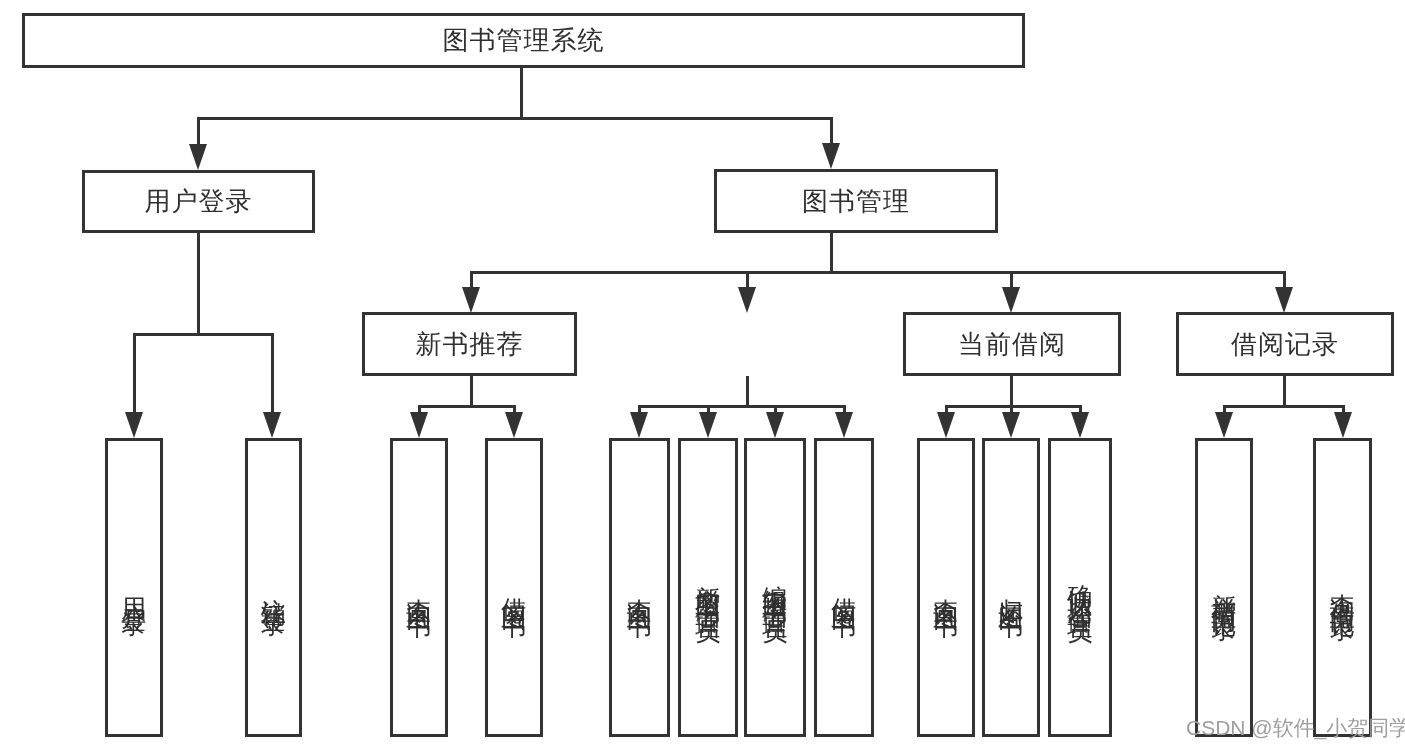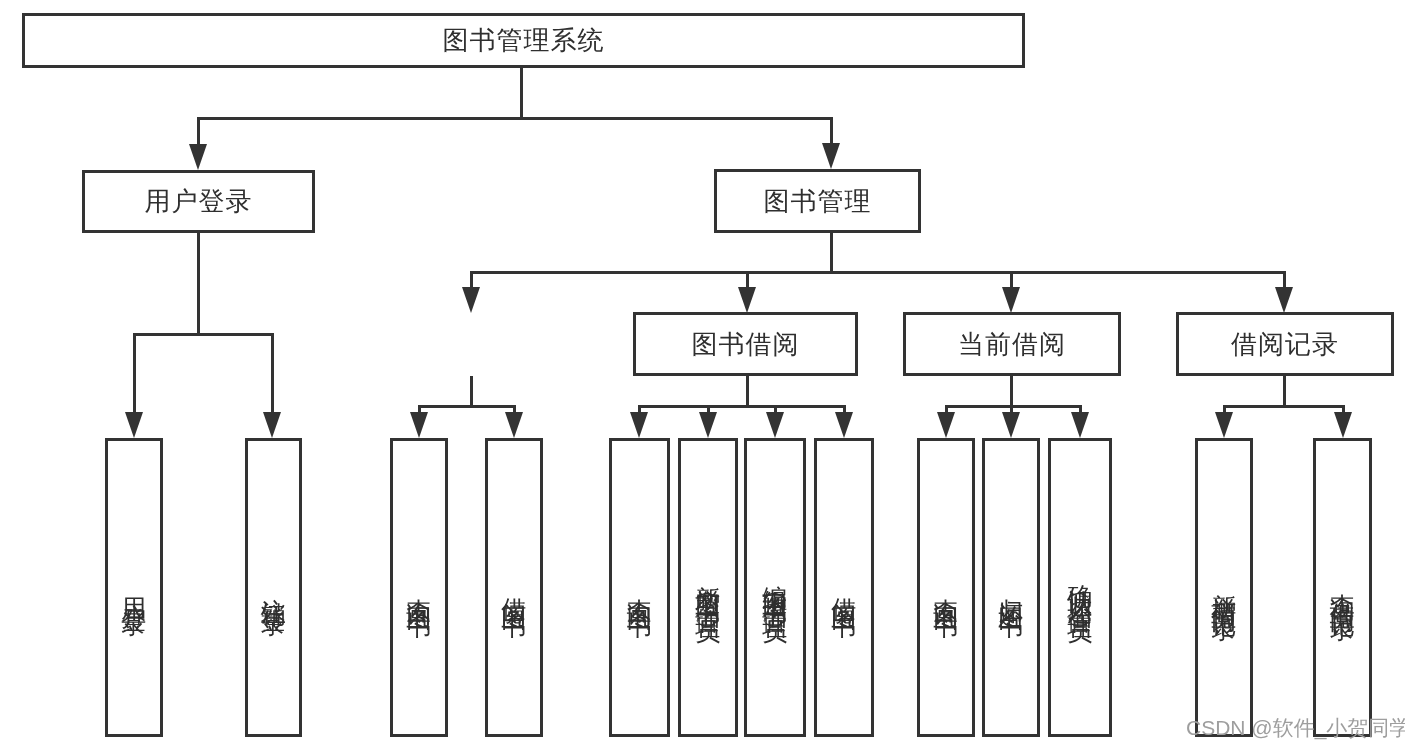--- a/index.html
+++ b/index.html
@@ -52,21 +52,21 @@
   <div class="vline" style="left:520px;top:68px;height:51px;"></div>
   <div class="hline" style="left:197px;top:117px;width:636px;"></div>
   <div class="vline" style="left:197px;top:117px;height:29px;"></div>
   <div class="arrow" style="left:189px;top:144px;"></div>
   <div class="vline" style="left:830px;top:117px;height:29px;"></div>
   <div class="arrow" style="left:822px;top:143px;"></div>
 
   <div class="node" style="left:82px;top:170px;width:233px;height:63px;">
     <span>用户登录</span>
   </div>
-  <div class="node" style="left:714px;top:169px;width:207px;height:64px;">
+  <div class="node" style="left:714px;top:169px;width:284px;height:64px;">
     <span>图书管理</span>
   </div>
 
   <div class="vline" style="left:197px;top:233px;height:103px;"></div>
   <div class="hline" style="left:133px;top:333px;width:140px;"></div>
   <div class="vline" style="left:133px;top:333px;height:80px;"></div>
   <div class="arrow" style="left:125px;top:412px;"></div>
   <div class="vline" style="left:271px;top:333px;height:80px;"></div>
   <div class="arrow" style="left:263px;top:412px;"></div>
 
@@ -74,22 +74,22 @@
   <div class="hline" style="left:470px;top:271px;width:816px;"></div>
   <div class="vline" style="left:470px;top:271px;height:19px;"></div>
   <div class="arrow" style="left:462px;top:287px;"></div>
   <div class="vline" style="left:746px;top:271px;height:19px;"></div>
   <div class="arrow" style="left:738px;top:287px;"></div>
   <div class="vline" style="left:1010px;top:271px;height:19px;"></div>
   <div class="arrow" style="left:1002px;top:287px;"></div>
   <div class="vline" style="left:1283px;top:271px;height:19px;"></div>
   <div class="arrow" style="left:1275px;top:287px;"></div>
 
-  <div class="node" style="left:633px;top:312px;width:225px;height:64px;">
-    <span>图书借阅</span>
+  <div class="node" style="left:362px;top:312px;width:215px;height:64px;">
+    <span>新书推荐</span>
   </div>
   <div class="node" style="left:903px;top:312px;width:218px;height:64px;">
     <span>当前借阅</span>
   </div>
   <div class="node" style="left:1176px;top:312px;width:218px;height:64px;">
     <span>借阅记录</span>
   </div>
 
   <div class="vline" style="left:470px;top:376px;height:32px;"></div>
   <div class="hline" style="left:418px;top:405px;width:98px;"></div>

